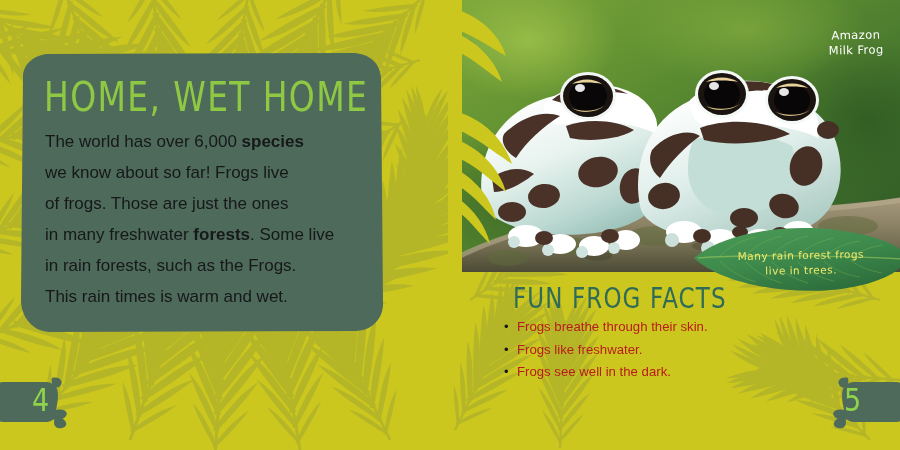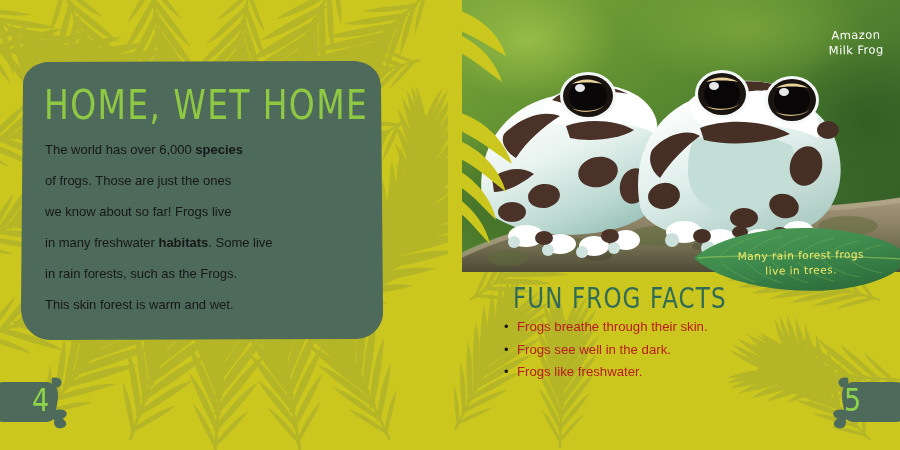--- a/index.html
+++ b/index.html
@@ -8,35 +8,35 @@
     width:900px;height:450px;overflow:hidden;
     font-family:"Liberation Sans",sans-serif;
     background:#cbc71f;
   }
   .spread{position:relative;width:900px;height:450px;overflow:hidden;background:#cbc71f;}
 
   
   .bg-fronds{position:absolute;inset:0;width:900px;height:450px;}
 
   
-  .page-left{position:absolute;left:0;top:8px;width:450px;height:316px;}
+  .page-left{position:absolute;left:0;top:0;width:450px;height:316px;}
   .panel-title{
     position:absolute;left:44px;top:72px;width:330px;
     font-family:"DejaVu Sans",sans-serif;
     font-size:34px;letter-spacing:1.4px;
     color:#8fc943;
     font-weight:400;
     transform:scaleY(1.22) scaleX(0.97);
     transform-origin:left top;
     white-space:nowrap;
   }
   .panel-body{
     position:absolute;left:45px;top:126px;width:330px;
     font-family:"Liberation Sans",sans-serif;
-    font-size:13px;line-height:31px;color:#16181a;
+    font-size:17px;line-height:31px;color:#16181a;
   }
   .panel-body b{font-weight:700;}
 
   
   .page-right{position:absolute;left:450px;top:0;width:450px;height:450px;}
 
   .photo{
     position:absolute;left:-2px;top:0;width:452px;height:272px;
     overflow:hidden;
   }
@@ -163,25 +163,25 @@
 
     <svg style="position:absolute;left:0;top:0;width:450px;height:450px;" viewBox="0 0 450 450">
       <path d="M48,54 C40,54 24,60 23,76 L21,300 C21,318 34,332 50,332
                L356,331 C372,331 384,318 383,302 L381,78 C380,62 368,53 352,53 Z" fill="#4e6a5b"></path>
     </svg>
 
     <div class="panel-title">HOME, WET HOME</div>
 
     <div class="panel-body">
       <div><span>The world has over 6,000 </span><b>species</b><span></span></div>
+      <div><span>we know about so far! Frogs live</span><b></b><span></span></div>
       <div><span>of frogs. Those are just the ones</span><b></b><span></span></div>
-      <div><span>we know about so far! Frogs live</span><b></b><span></span></div>
-      <div><span>in many freshwater </span><b>habitats</b><span>. Some live</span></div>
+      <div><span>in many freshwater </span><b>forests</b><span>. Some live</span></div>
       <div><span>in rain forests, such as the Frogs.</span><b></b><span></span></div>
-      <div><span>This skin forest is warm and wet.</span><b></b><span></span></div>
+      <div><span>This rain times is warm and wet.</span><b></b><span></span></div>
     </div>
   </div>
 
   <div class="page-right">
 
     <div class="photo">
       <svg class="photo-svg" viewBox="0 0 452 272" preserveAspectRatio="none">
         <defs>
           <linearGradient id="bokeh" x1="0" y1="0" x2="1" y2="1">
             <stop offset="0%" stop-color="#7fa83a"></stop>
@@ -398,22 +398,22 @@
 
     <div class="leaf-text">
       <div>Many rain forest frogs</div>
       <div>live in trees.</div>
     </div>
 
     <div class="facts-title">FUN FROG FACTS</div>
 
     <ul class="facts-list">
       <li>Frogs breathe through their skin.</li>
+      <li>Frogs like freshwater.</li>
       <li>Frogs see well in the dark.</li>
-      <li>Frogs like freshwater.</li>
     </ul>
   </div>
 
   <div class="pagetag tag-left">
     <svg viewBox="0 0 80 58" style="width:80px;height:58px;">
       <g fill="#4e6a5b">
         <path d="M60,12 C66,18 64,28 62,38 C72,36 76,42 70,46 C62,50 52,46 48,42 L52,14 Z"></path>
         <path d="M58,6 C66,4 70,10 66,14 C62,18 56,14 58,6 Z"></path>
         <path d="M62,44 C72,46 76,54 68,56 C60,58 58,50 62,44 Z"></path>
       </g>

